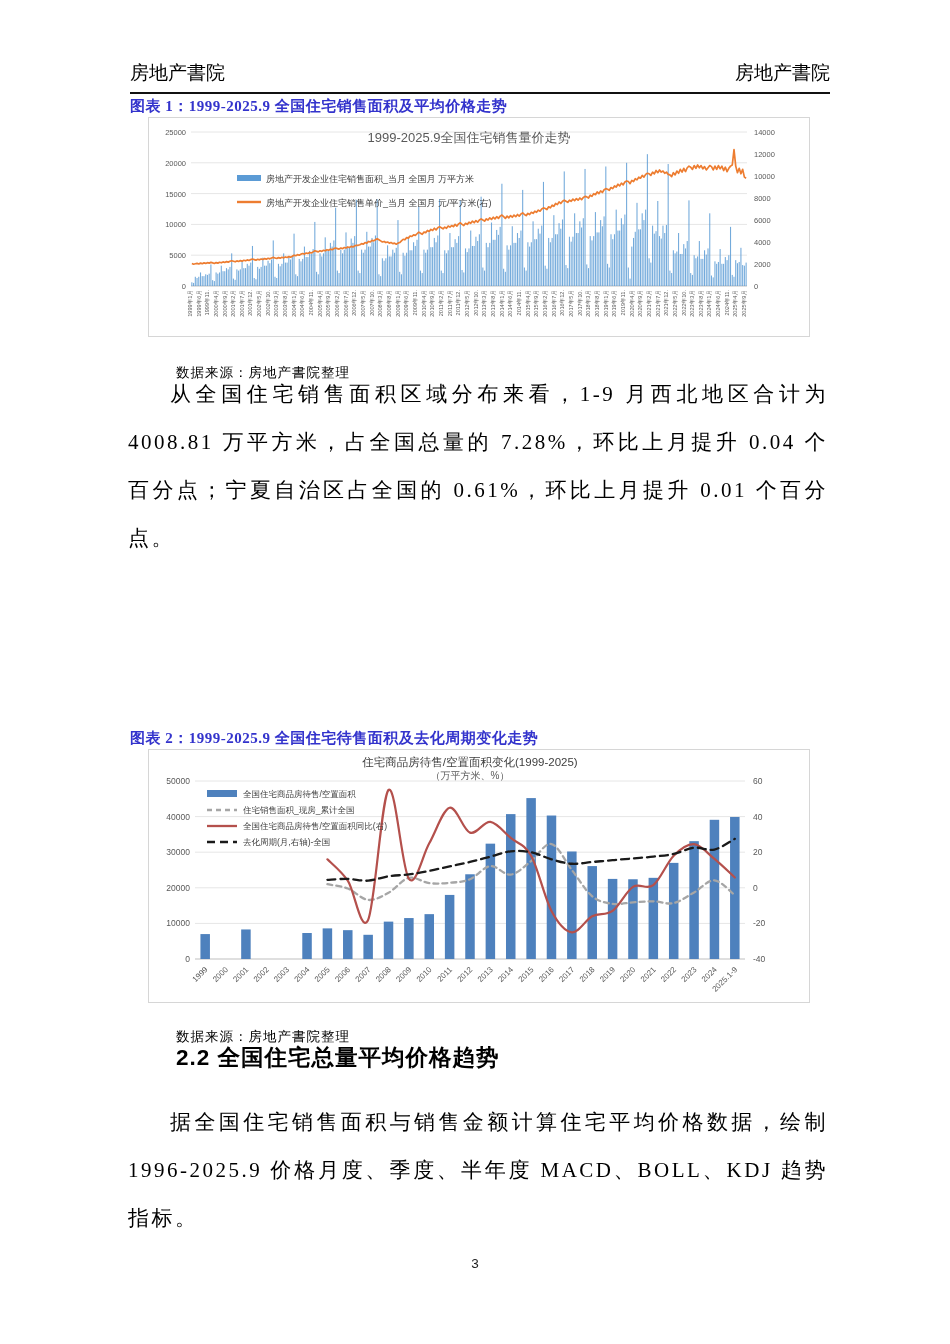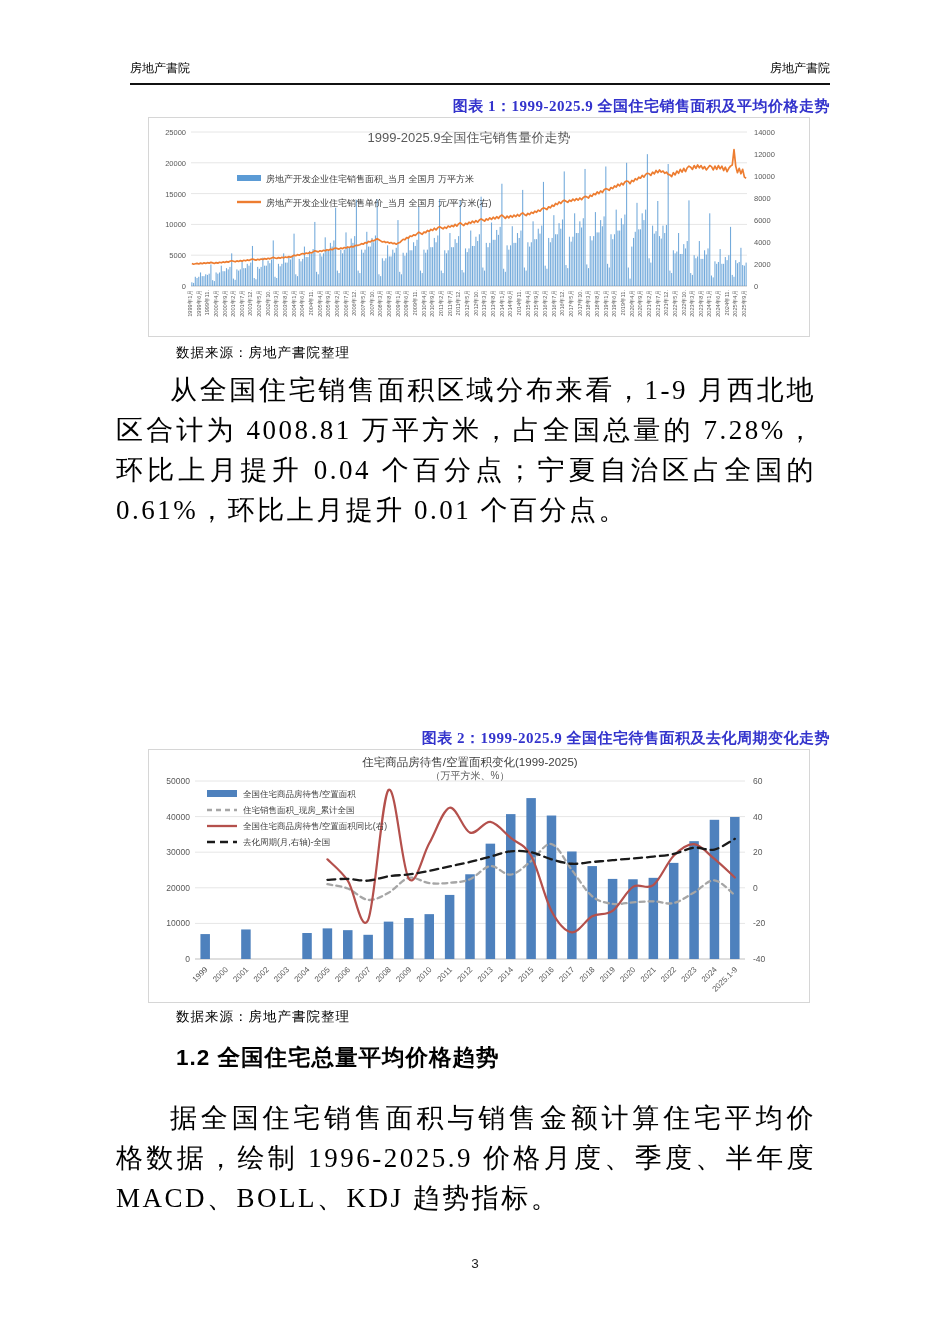--- a/index.html
+++ b/index.html
@@ -1,28 +1,28 @@
 <!DOCTYPE html>
 <html><head>
 <meta charset="utf-8">
 <style>
   html,body{margin:0;padding:0;background:#ffffff;}
   .page{position:relative;width:950px;height:1344px;background:#ffffff;overflow:hidden;
         font-family:"Liberation Serif","DejaVu Serif",serif;color:#000;}
   .hdr{position:absolute;left:130px;top:60px;width:700px;display:flex;justify-content:space-between;
-       font-family:"Liberation Sans","DejaVu Sans",sans-serif;font-size:12px;
+       font-family:"Liberation Sans","DejaVu Sans",sans-serif;font-size:19px;
        border-bottom:2.5px solid #111;padding-bottom:6px;}
-  .figcap{position:absolute;left:130px;width:700px;text-align:right;color:#3333CC;
+  .figcap{position:absolute;left:130px;width:700px;text-align:left;color:#3333CC;
           font-weight:bold;font-size:15px;letter-spacing:.5px;}
   #figcap1{top:97px;} #figcap2{top:729px;}
   .chartbox{position:absolute;left:148px;width:660px;background:#fff;border:1px solid #d6d6d6;}
   #chart1{top:117px;height:218px;} #chart2{top:749px;height:252px;}
-  .src{position:absolute;left:176px;font-size:13.5px;letter-spacing:1px;}
+  .src{position:absolute;left:176px;font-size:13.5px;letter-spacing:1px;margin-top:20px;}
   #src1{top:344px;} #src2{top:1008px;}
-  .para{position:absolute;left:116px;width:700px;font-size:27px;line-height:40px;
+  .para{position:absolute;left:128px;width:700px;font-size:21px;line-height:48px;
         letter-spacing:2.5px;text-align:justify;text-indent:2em;}
   #p1{top:370px;} #p2{top:514px;} #p3{top:1098px;}
   .h22{position:absolute;left:176px;top:1042px;font-family:"Liberation Sans","DejaVu Sans",sans-serif;
        font-weight:700;font-size:22.5px;letter-spacing:1px;}
   .pageno{position:absolute;left:0;top:1256px;width:950px;text-align:center;font-size:13.5px;
           font-family:"Liberation Sans","DejaVu Sans",sans-serif;color:#222;}
   svg text{font-family:"Liberation Sans","DejaVu Sans",sans-serif;}
 </style>
 </head>
 <body>
@@ -532,17 +532,17 @@
         <text x="94" y="47" font-size="8.5" fill="#404040" text-anchor="start">全国住宅商品房待售/空置面积</text>
         <line x1="58" y1="60" x2="88" y2="60" stroke="#A6A6A6" stroke-width="2.3" stroke-dasharray="5,4"></line>
         <text x="94" y="63" font-size="8.5" fill="#404040" text-anchor="start">住宅销售面积_现房_累计全国</text>
         <line x1="58" y1="76" x2="88" y2="76" stroke="#B4504C" stroke-width="2.3" stroke-dasharray="none"></line>
         <text x="94" y="79" font-size="8.5" fill="#404040" text-anchor="start">全国住宅商品房待售/空置面积同比(右)</text>
         <line x1="58" y1="92" x2="88" y2="92" stroke="#1A1A1A" stroke-width="2.6" stroke-dasharray="8,5"></line>
         <text x="94" y="95" font-size="8.5" fill="#404040" text-anchor="start">去化周期(月,右轴)-全国</text>
       </svg></div>
   <div class="src" id="src2">数据来源：房地产書院整理</div>
 
-  <div class="h22">1.2 全国住宅总量平均价格趋势</div>
+  <div class="h22">2.2 全国住宅总量平均价格趋势</div>
   <div class="para" id="p3">据全国住宅销售面积与销售金额计算住宅平均价格数据，绘制 1996-2025.9 价格月度、季度、半年度 MACD、BOLL、KDJ 趋势指标。</div>
 
   <div class="pageno">3</div>
 </div>
 
 </body></html>

